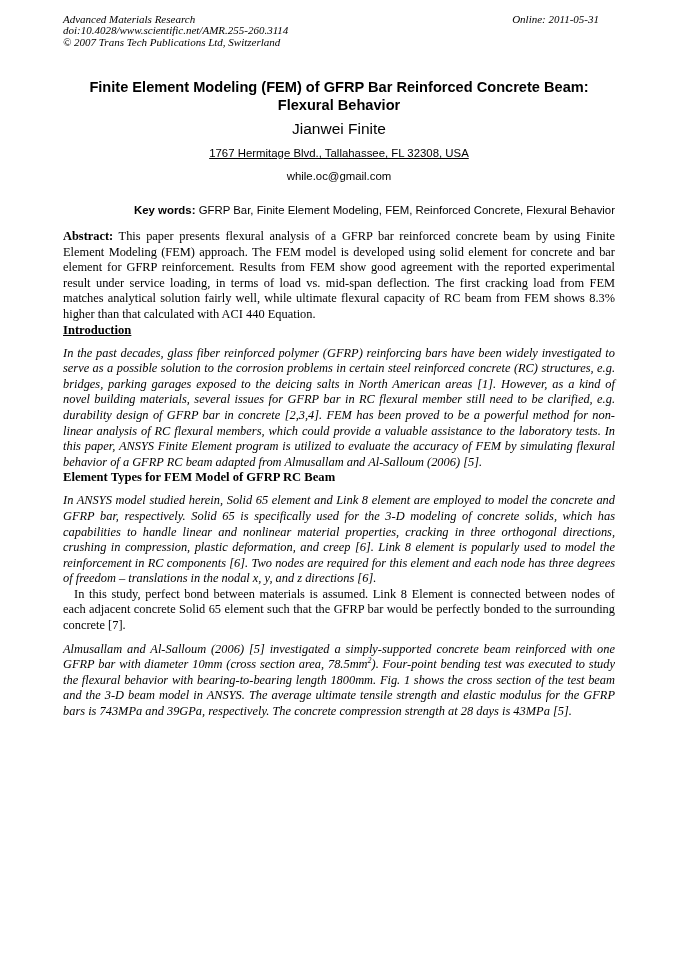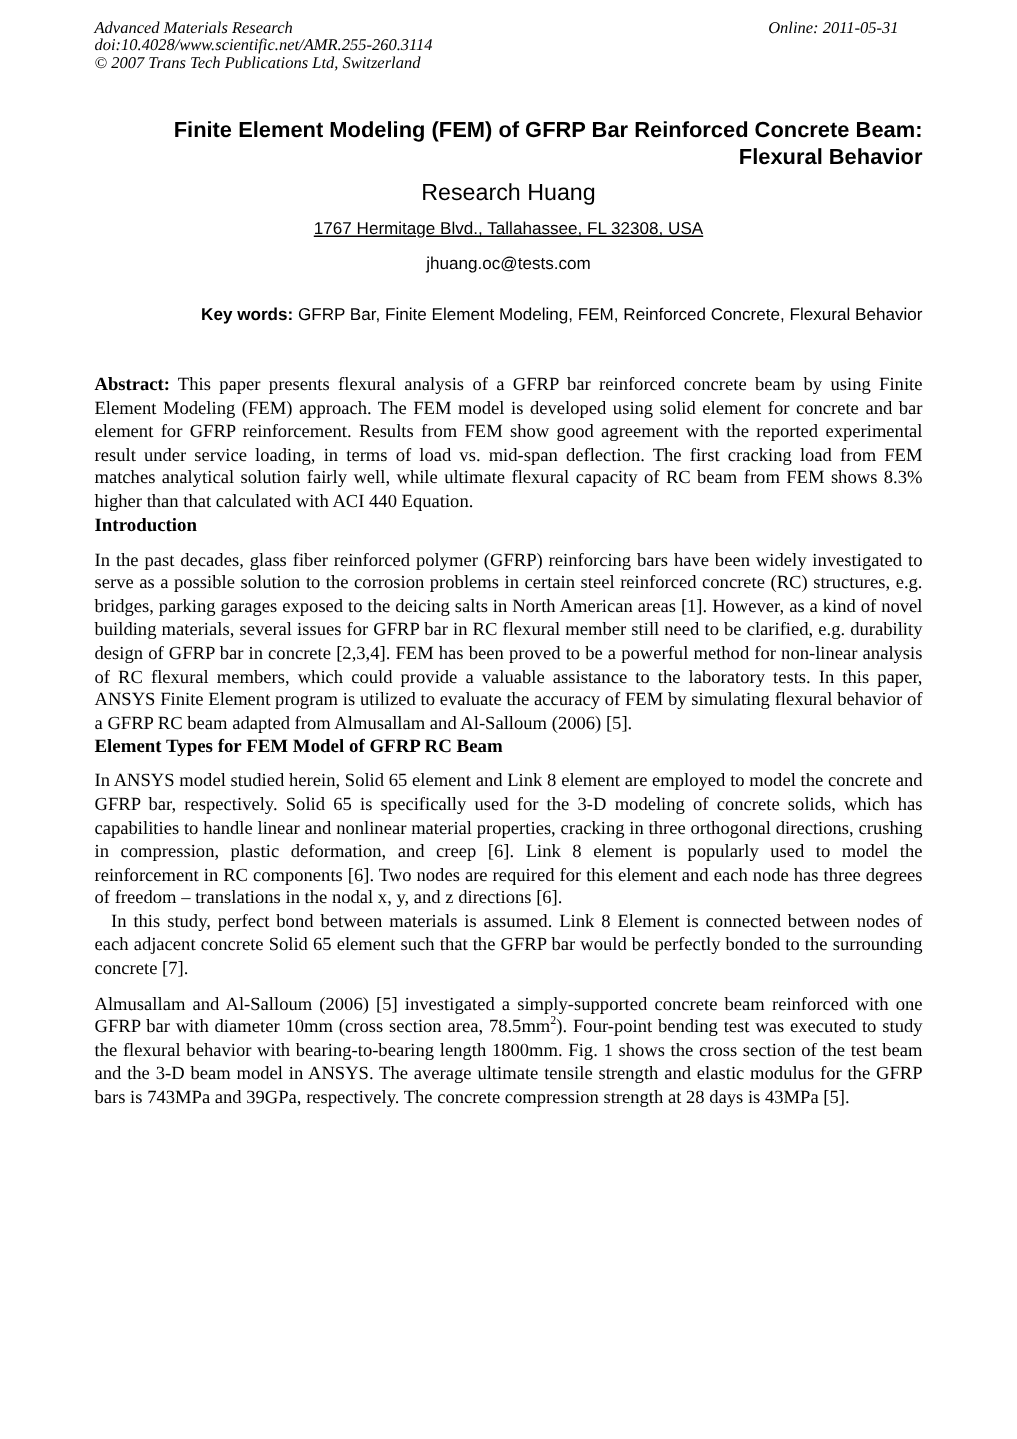--- a/index.html
+++ b/index.html
@@ -31,21 +31,21 @@
     .header .online {
       position: absolute;
       right: 16px;
       top: 0;
     }
     .title {
       font-family: "Liberation Sans", sans-serif;
       font-weight: bold;
       font-size: 14.6px;
       line-height: 18px;
-      text-align: right;
+      text-align: center;
       margin-top: 17px;
     }
     .author {
       font-family: "Liberation Sans", sans-serif;
       font-size: 15.5px;
       text-align: center;
       margin-top: 6px;
       line-height: 18px;
     }
     .address, .email {
@@ -63,56 +63,56 @@
       margin-top: 20px;
       text-align: right;
     }
     .keywords .kw-label { font-weight: bold; }
     .body-text {
       font-family: "Liberation Serif", serif;
       font-size: 12.4px;
       line-height: 15.6px;
       text-align: justify;
     }
-    .abstract { margin-top: 32px; }
+    .abstract { margin-top: 12px; }
     .abstract .abs-label { font-weight: bold; }
     h2.section {
       font-family: "Liberation Serif", serif;
       font-weight: bold;
       font-size: 12.6px;
       line-height: 15px;
       margin: 0;
     }
-    .sec-intro { margin-top: 15px; }
+    .sec-intro { margin-top: 15px; text-decoration: underline; }
     .sec-elem { margin-top: 18px; }
     .sec-fem { margin-top: 20px; }
-    .para { margin-top: 8px; }
+    .para { margin-top: 8px; font-style: italic; }
     .para-indent { text-indent: 11px; }
     sup { font-size: 8px; line-height: 0; }
   </style>
 </head>
 <body>
 
 <div class="page">
 
   <div class="header">
     <div>Advanced Materials Research</div>
     <div>doi:10.4028/www.scientific.net/AMR.255-260.3114</div>
     <div>© 2007 Trans Tech Publications Ltd, Switzerland</div>
     <div class="online">Online: 2011-05-31</div>
   </div>
 
   <div class="title">
     <div>Finite Element Modeling (FEM) of GFRP Bar Reinforced Concrete Beam:</div>
     <div>Flexural Behavior</div>
   </div>
 
-  <div class="author">Research Huang</div>
+  <div class="author">Jianwei Finite</div>
   <div class="address">1767 Hermitage Blvd., Tallahassee, FL 32308, USA</div>
-  <div class="email">jhuang.oc@tests.com</div>
+  <div class="email">while.oc@gmail.com</div>
 
   <div class="keywords"><span class="kw-label">Key words:</span><span> GFRP Bar, Finite Element Modeling, FEM, Reinforced Concrete, Flexural Behavior</span></div>
 
   <div class="body-text abstract"><span class="abs-label">Abstract:</span><span> This paper presents flexural analysis of a GFRP bar reinforced concrete beam by using Finite Element Modeling (FEM) approach. The FEM model is developed using solid element for concrete and bar element for GFRP reinforcement. Results from FEM show good agreement with the reported experimental result under service loading, in terms of load vs. mid-span deflection. The first cracking load from FEM matches analytical solution fairly well, while ultimate flexural capacity of RC beam from FEM shows 8.3% higher than that calculated with ACI 440 Equation.</span></div>
 
   <h2 class="section sec-intro">Introduction</h2>
   <div class="body-text para">In the past decades, glass fiber reinforced polymer (GFRP) reinforcing bars have been widely investigated to serve as a possible solution to the corrosion problems in certain steel reinforced concrete (RC) structures, e.g. bridges, parking garages exposed to the deicing salts in North American areas [1]. However, as a kind of novel building materials, several issues for GFRP bar in RC flexural member still need to be clarified, e.g. durability design of GFRP bar in concrete [2,3,4]. FEM has been proved to be a powerful method for non-linear analysis of RC flexural members, which could provide a valuable assistance to the laboratory tests. In this paper, ANSYS Finite Element program is utilized to evaluate the accuracy of FEM by simulating flexural behavior of a GFRP RC beam adapted from Almusallam and Al-Salloum (2006) [5].</div>
 
   <h2 class="section sec-elem">Element Types for FEM Model of GFRP RC Beam</h2>
   <div class="body-text para">In ANSYS model studied herein, Solid 65 element and Link 8 element are employed to model the concrete and GFRP bar, respectively. Solid 65 is specifically used for the 3-D modeling of concrete solids, which has capabilities to handle linear and nonlinear material properties, cracking in three orthogonal directions, crushing in compression, plastic deformation, and creep [6]. Link 8 element is popularly used to model the reinforcement in RC components [6]. Two nodes are required for this element and each node has three degrees of freedom – translations in the nodal x, y, and z directions [6].</div>

